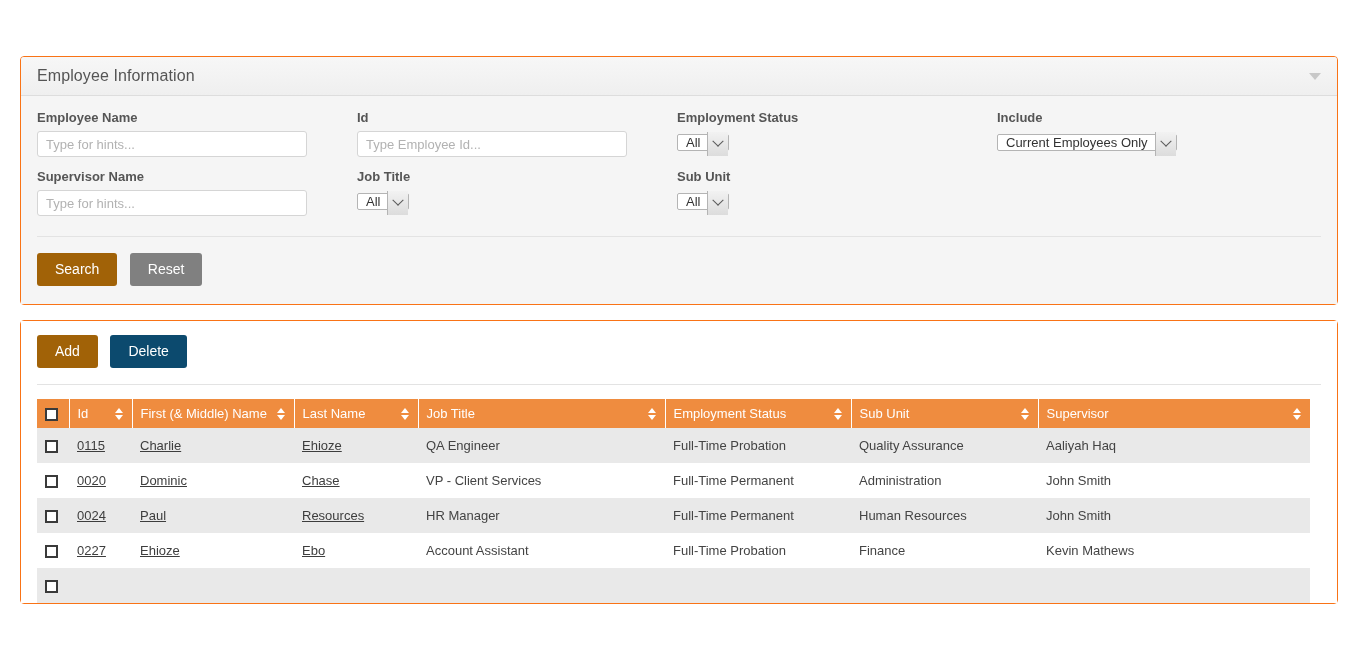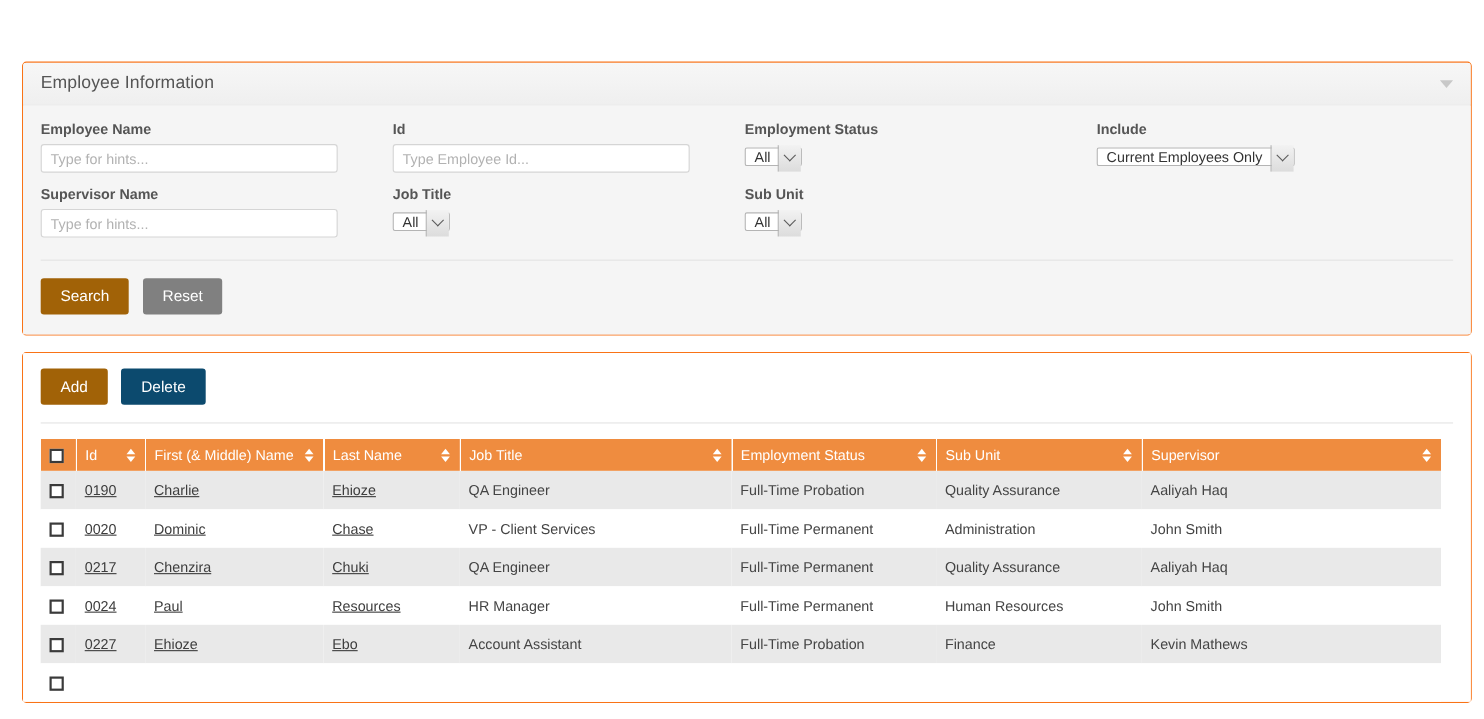--- a/index.html
+++ b/index.html
@@ -428,47 +428,37 @@
                     <i class="up"></i>
                     <i class="down"></i>
                   </span>
                 </span>
             </th>
           </tr>
         </thead>
         <tbody id="emp-body">
             <tr>
               <td><span class="cb"></span></td>
-              <td><span class="cell-link">0190</span></td>
+              <td><span class="cell-link">0115</span></td>
               <td><span class="cell-link">Charlie</span></td>
               <td><span class="cell-link">Ehioze</span></td>
               <td>QA Engineer</td>
               <td>Full-Time Probation</td>
               <td>Quality Assurance</td>
               <td>Aaliyah Haq</td>
             </tr>
             <tr>
               <td><span class="cb"></span></td>
               <td><span class="cell-link">0020</span></td>
               <td><span class="cell-link">Dominic</span></td>
               <td><span class="cell-link">Chase</span></td>
               <td>VP - Client Services</td>
               <td>Full-Time Permanent</td>
               <td>Administration</td>
               <td>John Smith</td>
-            </tr>
-            <tr>
-              <td><span class="cb"></span></td>
-              <td><span class="cell-link">0217</span></td>
-              <td><span class="cell-link">Chenzira</span></td>
-              <td><span class="cell-link">Chuki</span></td>
-              <td>QA Engineer</td>
-              <td>Full-Time Permanent</td>
-              <td>Quality Assurance</td>
-              <td>Aaliyah Haq</td>
             </tr>
             <tr>
               <td><span class="cb"></span></td>
               <td><span class="cell-link">0024</span></td>
               <td><span class="cell-link">Paul</span></td>
               <td><span class="cell-link">Resources</span></td>
               <td>HR Manager</td>
               <td>Full-Time Permanent</td>
               <td>Human Resources</td>
               <td>John Smith</td>

